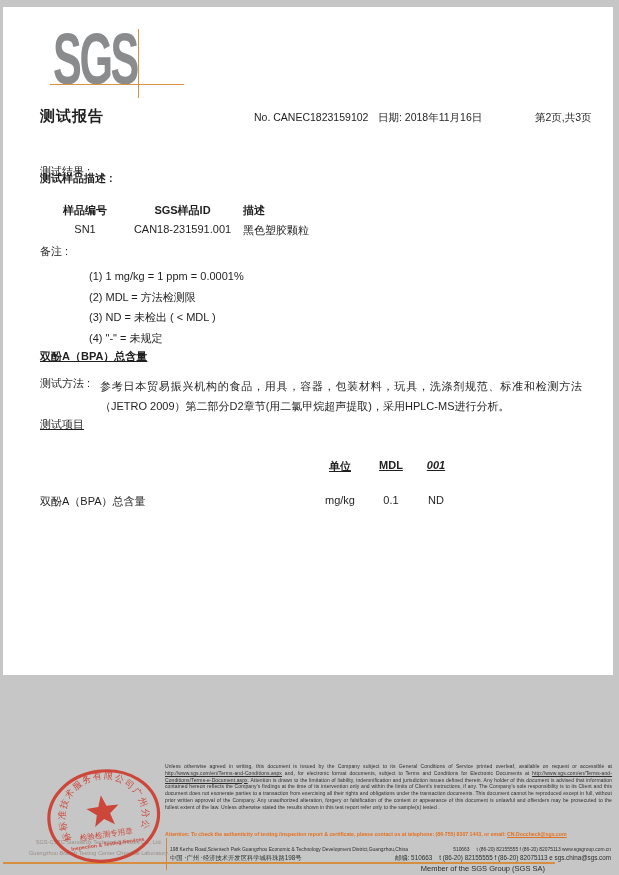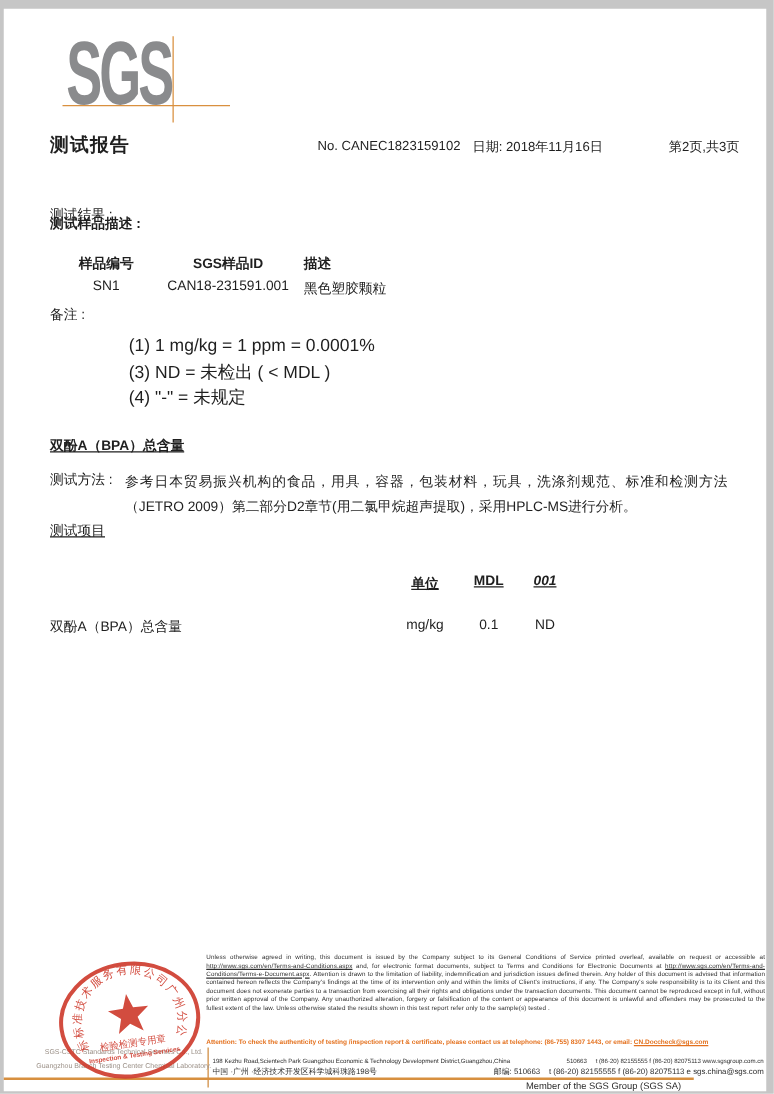--- a/index.html
+++ b/index.html
@@ -5,21 +5,21 @@
   * { margin:0; padding:0; box-sizing:border-box; }
   html,body { width:619px; height:875px; }
   body {
     background:#c6c6c6;
     font-family:"Liberation Sans","DejaVu Sans",sans-serif;
     color:#1f1f1f;
     overflow:hidden;
     position:relative;
   }
   .page {
-    position:absolute; left:3px; top:7px; width:610px; height:866px;
+    position:absolute; left:3px; top:7px; width:610px; height:668px;
     background:#ffffff;
     padding-left:48px;
   }
   .abs { position:absolute; }
   .i { font-style:italic; }
 
   
   .logo-text {
     left:50px; top:16px; height:72px; line-height:72px;
     font-size:72px; font-weight:bold; letter-spacing:-4px;
@@ -39,21 +39,21 @@
   .txt { font-size:11px; }
   .results-label { left:37px; top:140px;margin-top:17px; }
   .sample-heading { left:37px; top:164px; font-weight:bold; }
 
   .sample-table { left:37px; top:196px; display:grid; grid-template-columns:90px 105px auto; row-gap:5px; font-size:11px; }
   .sample-table .hd { font-weight:bold; }
   .sample-table .c1, .sample-table .c2 { text-align:center; }
   .sample-table .c3 { padding-left:8px; }
 
   .remarks-label { left:37px; top:237px; }
-  .remarks-list { left:100px; top:259px; font-size:14px; line-height:20.5px; }
+  .remarks-list { left:86px; top:259px; font-size:11px; line-height:20.5px; }
 
   .bpa-heading { left:37px; top:342px; font-size:11px; font-weight:bold; text-decoration:underline; }
   .method-label { left:37px; top:369px; }
   .method-text { left:97px; top:369px; width:482px; font-size:11px; line-height:20px; text-align:justify; }
 
   .result-table { left:37px; top:410px; display:grid; grid-template-columns:270px 60px 42px 48px; row-gap:20px; font-size:11px; }
   .result-table .num { text-align:center; }
   .result-table .hd1 { text-decoration:underline; }
   .result-table .hdb { font-weight:bold; text-decoration:underline; text-align:center;margin-top:42px; }
 
@@ -108,20 +108,21 @@
     <div class="hd c2">SGS样品ID</div>
     <div class="hd c3">描述</div>
     <div class="c1">SN1</div>
     <div class="c2">CAN18-231591.001</div>
     <div class="c3">黑色塑胶颗粒</div>
   </div>
 
   <div class="abs txt remarks-label">备注 :</div>
   <div class="abs remarks-list">
     <div>(1) 1 mg/kg = 1 ppm = 0.0001%</div>
+    <div>(2) MDL = 方法检测限</div>
     <div>(3) ND = 未检出 ( &lt; MDL )</div>
     <div>(4) "-" = 未规定</div>
   </div>
 
   <div class="abs bpa-heading">双酚A（BPA）总含量</div>
 
   <div class="abs txt method-label">测试方法 :</div>
   <div class="abs method-text">参考日本贸易振兴机构的食品，用具，容器，包装材料，玩具，洗涤剂规范、标准和检测方法（JETRO 2009）第二部分D2章节(用二氯甲烷超声提取)，采用HPLC-MS进行分析。</div>
 
   <div class="abs result-table">

